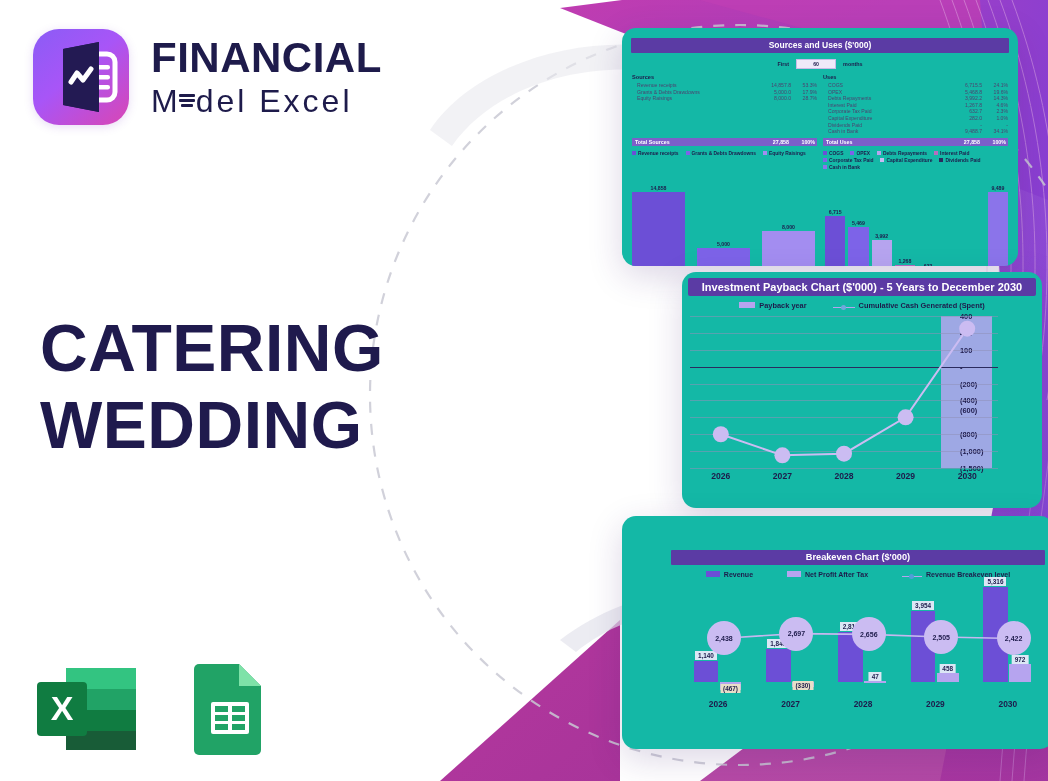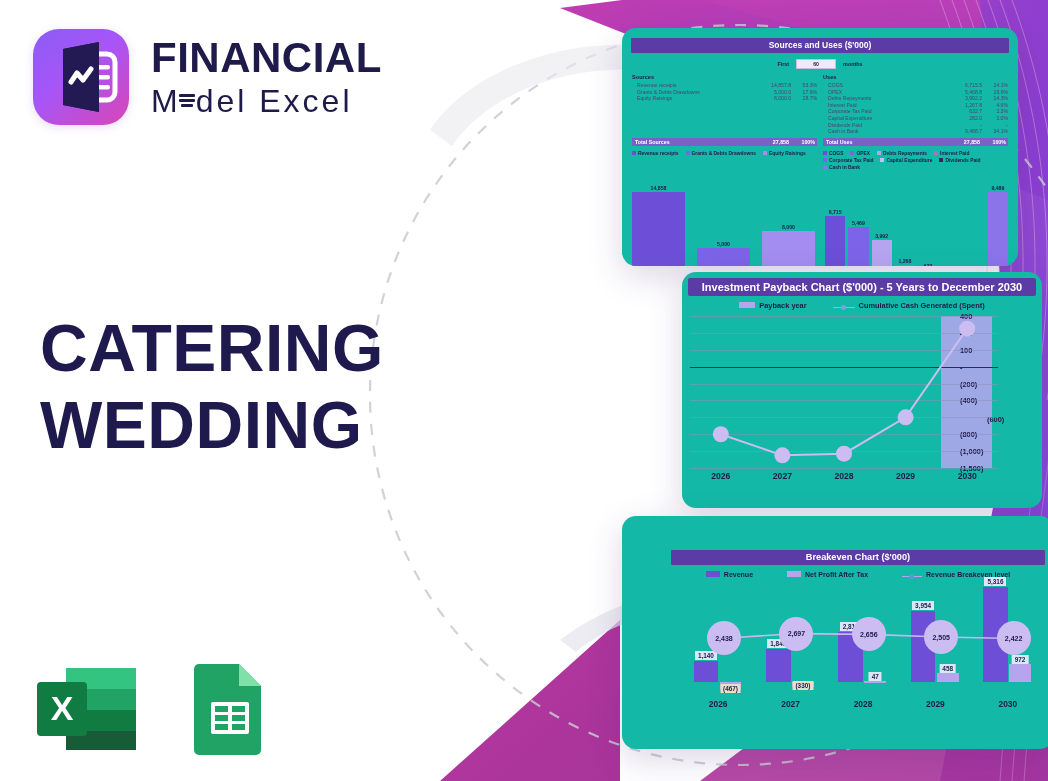--- a/index.html
+++ b/index.html
@@ -400,21 +400,21 @@
     </div>
     <div class="pb-plot" id="pb-plot">
         <div style="position: absolute; left: 251.328px; top: 0px; width: 50.512px; height: 152px; background: rgb(182, 164, 239); opacity: 0.85;"></div>
       <div class="pb-ylabels" id="pb-ylabels">
           <span style="top: 0px;">400</span>
           <span style="top: 16.8889px;">400</span>
           <span style="top: 33.7778px;">100</span>
           <span style="top: 50.6667px;">-</span>
           <span style="top: 67.5556px;">(200)</span>
           <span style="top: 84.4444px;">(400)</span>
-          <span style="top: 103px; margin-left: 27px;">(600)</span>
+          <span style="top: 94px;">(600)</span>
           <span style="top: 118.222px;">(800)</span>
           <span style="top: 135.111px;">(1,000)</span>
           <span style="top: 152px;">(1,500)</span>
         </div>
     <div class="gl" style="top: 0px;"></div>
         <div class="gl" style="top: 16.8889px;"></div>
         <div class="gl" style="top: 33.7778px;"></div>
         <div class="gl zero" style="top: 50.6667px;"></div>
         <div class="gl" style="top: 67.5556px;"></div>
         <div class="gl" style="top: 84.4444px;"></div>

